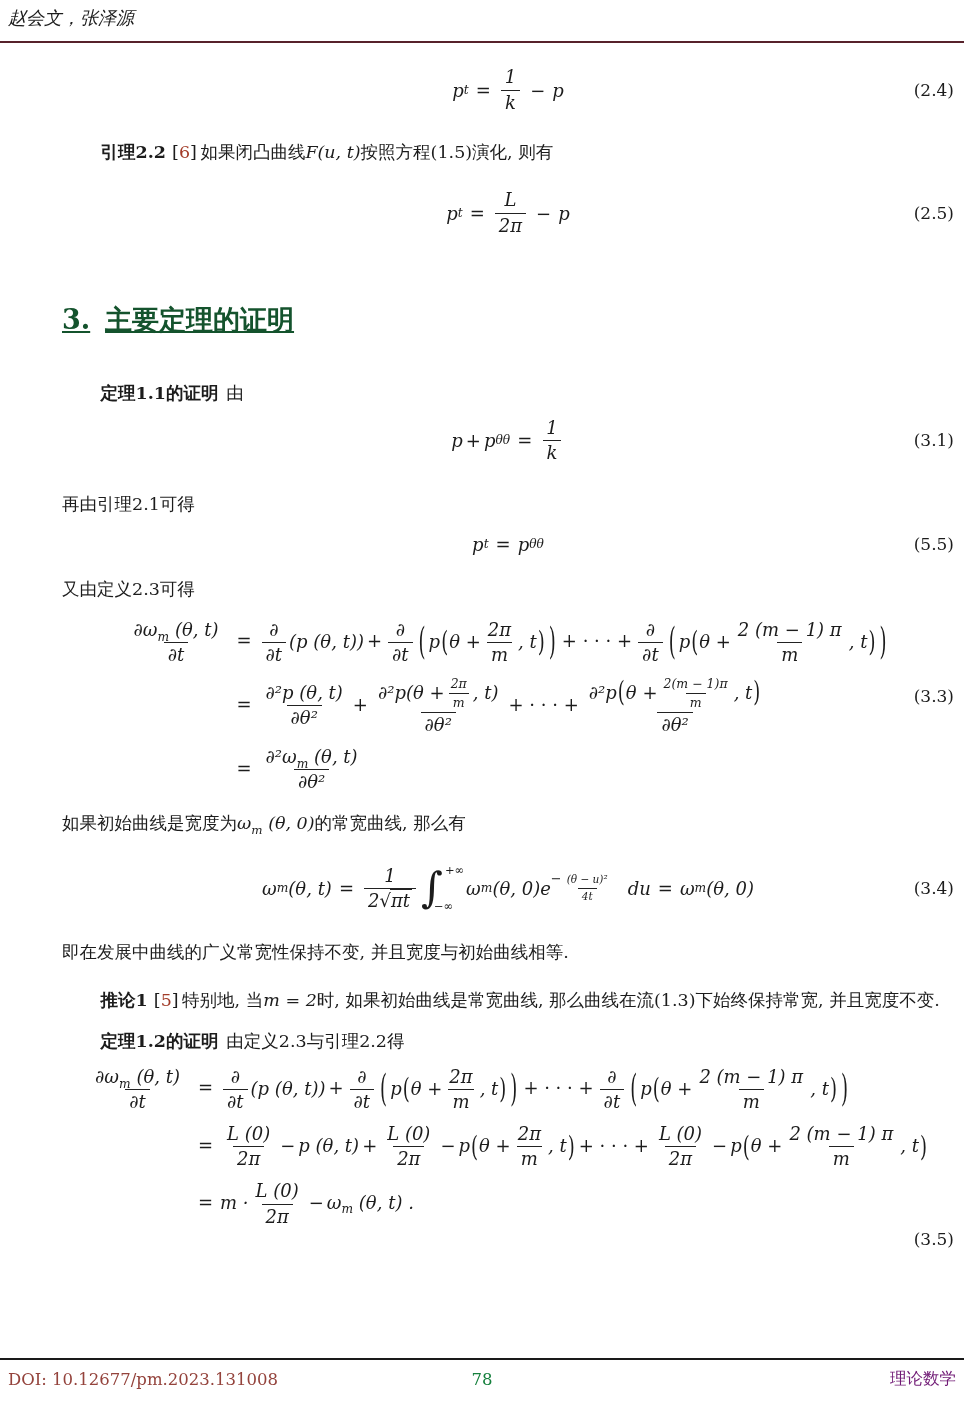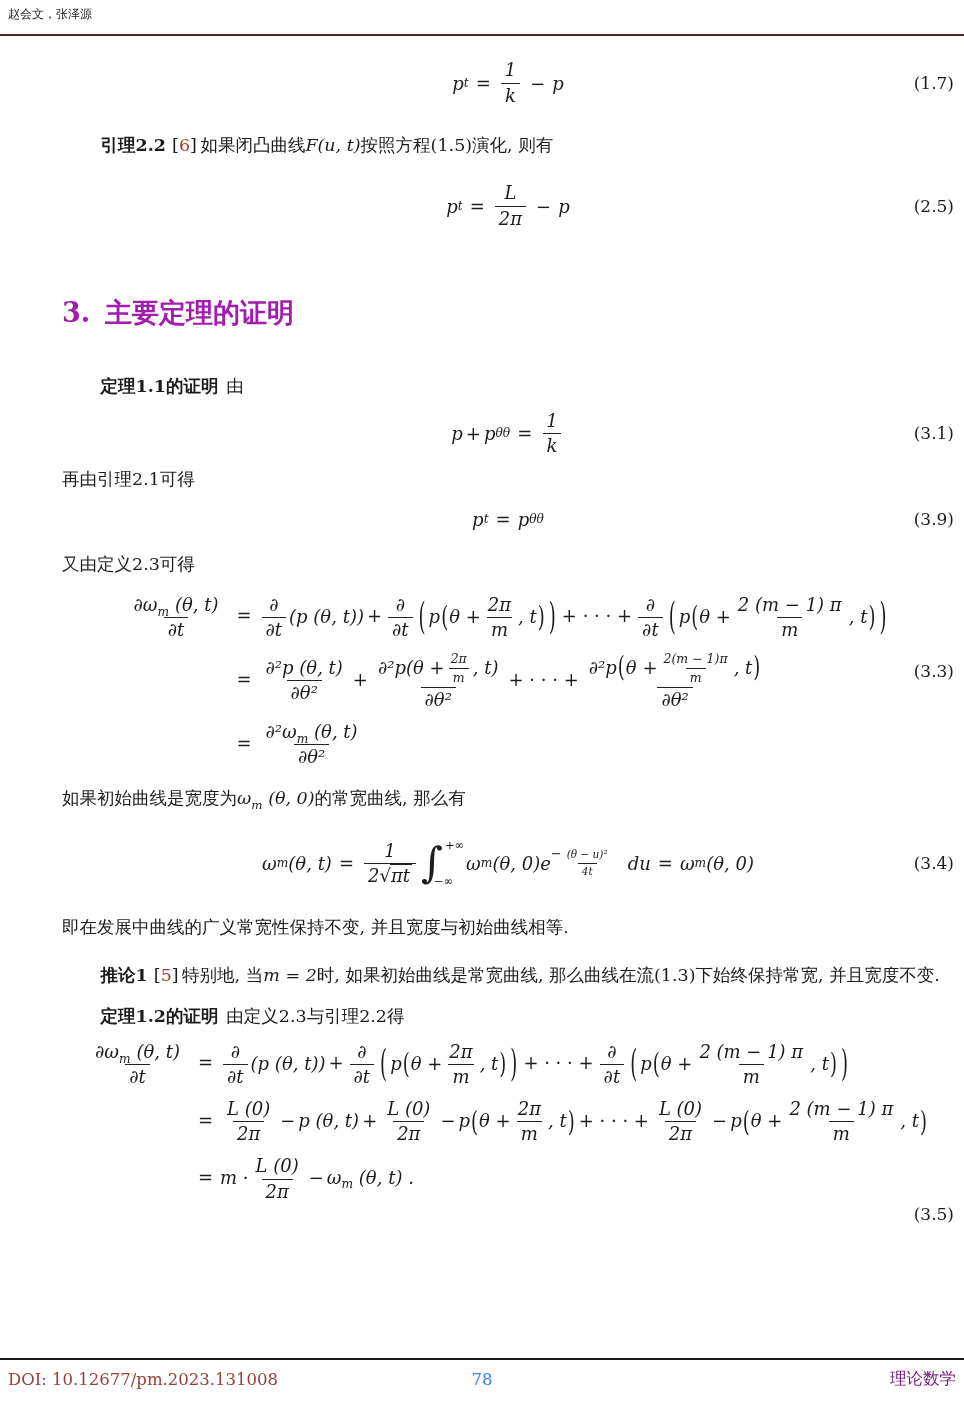--- a/index.html
+++ b/index.html
@@ -1,31 +1,31 @@
 <!DOCTYPE html>
 <html><head>
 <meta charset="utf-8">
 <style>
   html,body{margin:0;padding:0;background:#ffffff;}
   .page{position:relative;width:964px;height:1414px;background:#fff;overflow:hidden;
         font-family:"DejaVu Serif","Liberation Serif",serif;color:#1c1c1c;}
   
-  .hdr{padding:6px 20px 0 8px;font-size:12px;}
+  .hdr{padding:6px 20px 0 8px;font-size:18px;font-style:italic;}
   .hdr-rule{height:2px;background:#57222b;margin-top:11px;}
   
   .main{padding:0 10px 0 62px;}
   .para{font-size:17.5px;line-height:1.55;text-align:justify;margin:0;}
   .indent{text-indent:2.2em;}
   .lbl{font-weight:bold;}
   .gap{margin-left:.45em;}
   .cite{margin:0 .2em 0 .35em;}
   .cite-n{color:#a23b28;}
   .mi{font-style:italic;}
   
-  .sec{color:#a21caf;font-size:27px;font-weight:bold;margin:54px 0 0 0;}
+  .sec{color:#14532d;font-size:27px;font-weight:bold;margin:54px 0 0 0;text-decoration:underline;}
   .sec .num{margin-right:.55em;}
   
   .eq,.align{font-style:italic;font-size:18px;}
   .eq{position:relative;display:flex;align-items:center;justify-content:center;}
   .mo{font-style:normal;margin:0 7px;}
   .mo.tight{margin:0 3px;}
   sub{font-size:68%;line-height:0;}
   sup{font-size:72%;line-height:0;}
   .frac{display:inline-flex;flex-direction:column;align-items:center;vertical-align:middle;margin:0 3px;}
   .frac .num{display:block;padding:0 4px 2px 4px;line-height:1.12;white-space:nowrap;}
@@ -49,30 +49,30 @@
   .lu{margin-left:2px;}
   .ld{margin-left:-9px;}
   
   .rad{font-style:normal;}
   .rarg{border-top:1.3px solid #222;padding:0 2px 0 1px;margin-left:-1px;}
   
   .ftr{position:absolute;left:0;right:0;bottom:16px;}
   .ftr-rule{height:2px;background:#1a1a1a;}
   .ftr-row{display:grid;grid-template-columns:1fr auto 1fr;align-items:center;padding:8px 8px 8px 8px;font-size:16.5px;}
   .ftr-doi{color:#94433c;justify-self:start;}
-  .ftr-page{justify-self:center;color:#3b82f6;}
+  .ftr-page{justify-self:center;color:#15803d;}
   .ftr-journal{color:#701a75;justify-self:end;}
   
   .mt-lemma1{margin-top:34px;}
   .mt-eq24{margin-top:14px;min-height:66px;}
   .mt-lemma2{margin-top:16px;}
   .mt-eq25{margin-top:12px;min-height:70px;}
   .mt-thm{margin-top:42px;}
   .mt-eq31{margin-top:2px;min-height:62px;}
-  .mt-then1{margin-top:2px;}
+  .mt-then1{margin-top:20px;}
   .mt-eq32{margin-top:8px;min-height:36px;}
   .mt-then2{margin-top:14px;}
   .mt-eq33{margin-top:16px;}
   .mt-wpara{margin-top:18px;}
   .mt-eq34{margin-top:12px;min-height:78px;}
   .mt-inv{margin-top:12px;}
   .mt-cor{margin-top:20px;}
   .mt-thm2{margin-top:14px;}
   .mt-eq35{margin-top:12px;margin-bottom:30px;}
 </style>
@@ -92,21 +92,21 @@
     <div class="eq mt-eq24">
       <span class="mi">p</span>
         <sub class="mi">t</sub>
       <span class="mo">=</span>
       <span class="frac">
           <span class="num">1</span>
           <span class="den">k</span>
         </span>
       <span class="mo">−</span>
       <span class="mi">p</span>
-      <span class="tag">(1.7)</span>
+      <span class="tag">(2.4)</span>
     </div>
 
     <p class="para indent mt-lemma2"><span class="lbl">引理2.2</span><span class="cite"><span>[</span><span class="cite-n">6</span><span>]</span></span><span>如果闭凸曲线</span><span class="mi">F(u, t)</span><span>按照方程(1.5)演化, 则有</span></p>
 
     <div class="eq mt-eq25">
       <span class="mi">p</span>
         <sub class="mi">t</sub>
       <span class="mo">=</span>
       <span class="frac">
           <span class="num">L</span>
@@ -135,21 +135,21 @@
     </div>
 
     <p class="para mt-then1">再由引理2.1可得</p>
 
     <div class="eq mt-eq32">
       <span class="mi">p</span>
         <sub class="mi">t</sub>
       <span class="mo">=</span>
       <span class="mi">p</span>
         <sub class="mi">θθ</sub>
-      <span class="tag">(3.9)</span>
+      <span class="tag">(5.5)</span>
     </div>
 
     <p class="para mt-then2">又由定义2.3可得</p>
 
     <div class="eqwrap mt-eq33">
       <div class="align">
         <div class="al-l">
           <span class="frac">
               <span class="num"><span>∂ω</span><sub>m</sub><span> (θ, t)</span></span>
               <span class="den">∂t</span>

